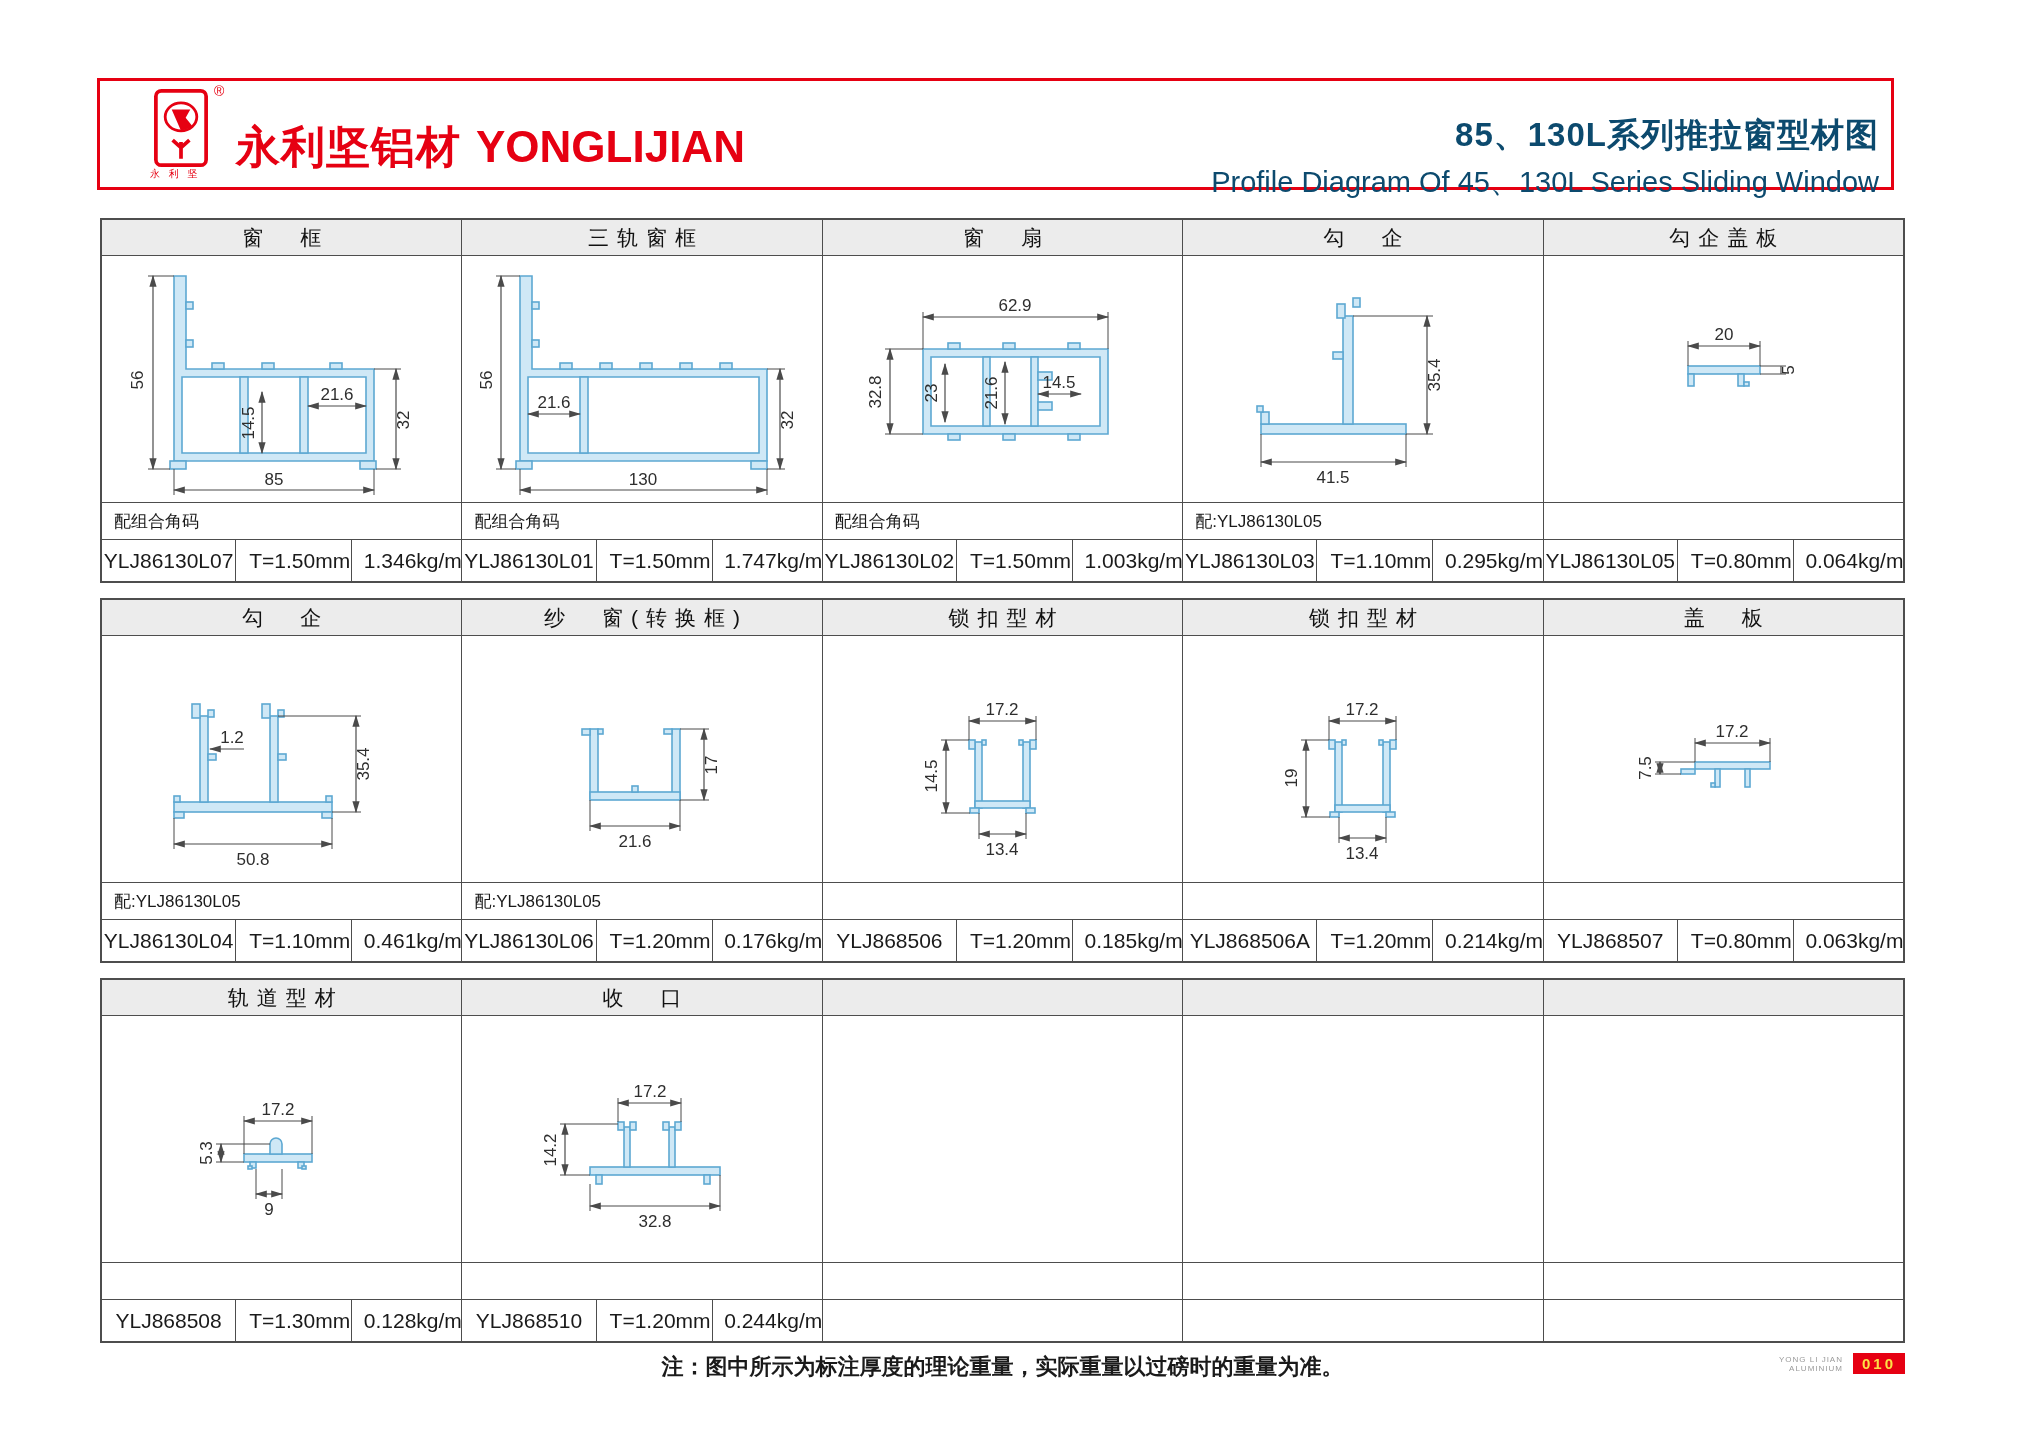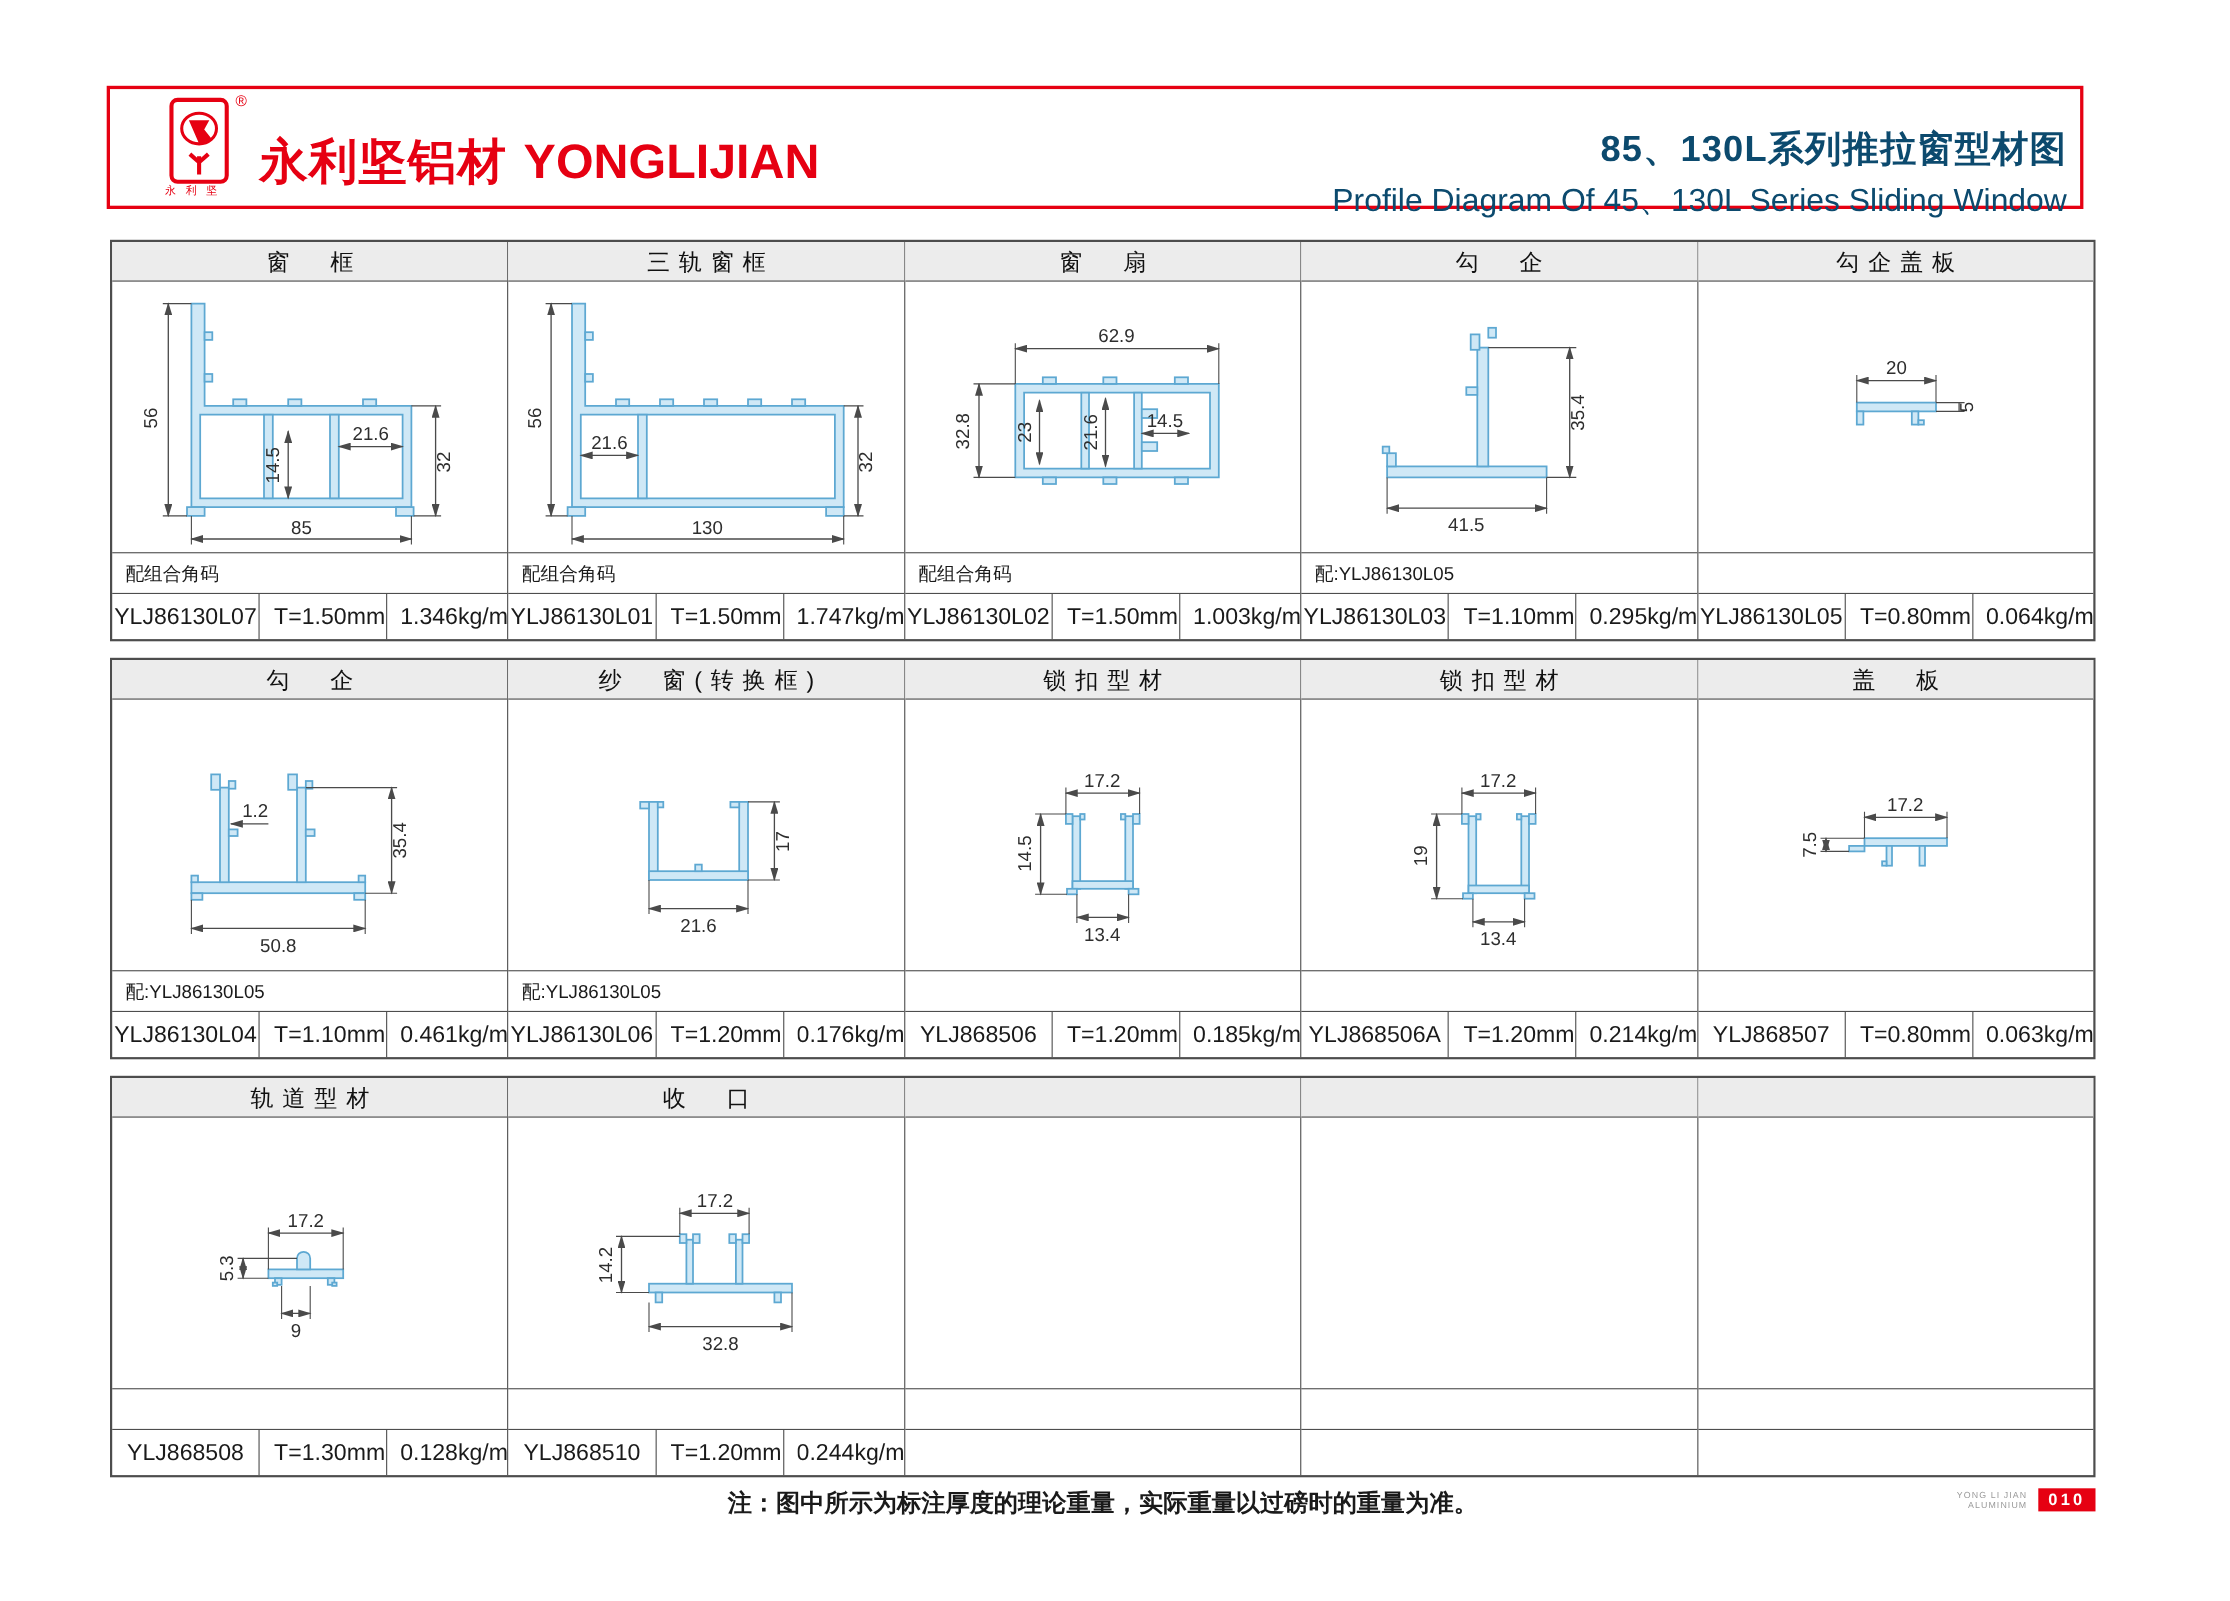--- a/index.html
+++ b/index.html
@@ -35,21 +35,21 @@
   .draw{width:340px;height:250px;}
   .pf{fill:#cfe8f6;stroke:#5da8d2;stroke-width:1.6;fill-rule:evenodd;}
   .dim{stroke:#4a4a4a;stroke-width:1.2;fill:none;}
   .ext{stroke:#4a4a4a;stroke-width:1;fill:none;}
   .dlb{font-size:17px;fill:#2e2e2e;font-family:"Liberation Sans","DejaVu Sans",sans-serif;}
 
   
   .foot-note{position:absolute;left:100px;top:1352px;width:1805px;text-align:center;font-size:22px;font-weight:600;color:#1a1a1a;}
   .page-badge{position:absolute;right:122px;top:1353px;display:flex;align-items:center;gap:10px;}
   .badge-text{text-align:right;color:#9a9a9a;font-size:8px;line-height:9px;letter-spacing:1px;white-space:nowrap;}
-  .badge-num{background:#e60012;color:#ffffff;font-weight:bold;font-size:15px;padding:2px 9px;letter-spacing:3px;}
+  .badge-num{background:#e60012;color:#fde047;font-weight:bold;font-size:15px;padding:2px 9px;letter-spacing:3px;}
 </style>
 </head>
 <body>
 
 <svg width="0" height="0" style="position:absolute">
   <defs>
     <marker id="dar" viewBox="0 0 10 6" markerWidth="10" markerHeight="6" refX="9" refY="3" orient="auto-start-reverse">
       <path d="M0,0 L10,3 L0,6 z" fill="#4a4a4a"></path>
     </marker>
   </defs>

